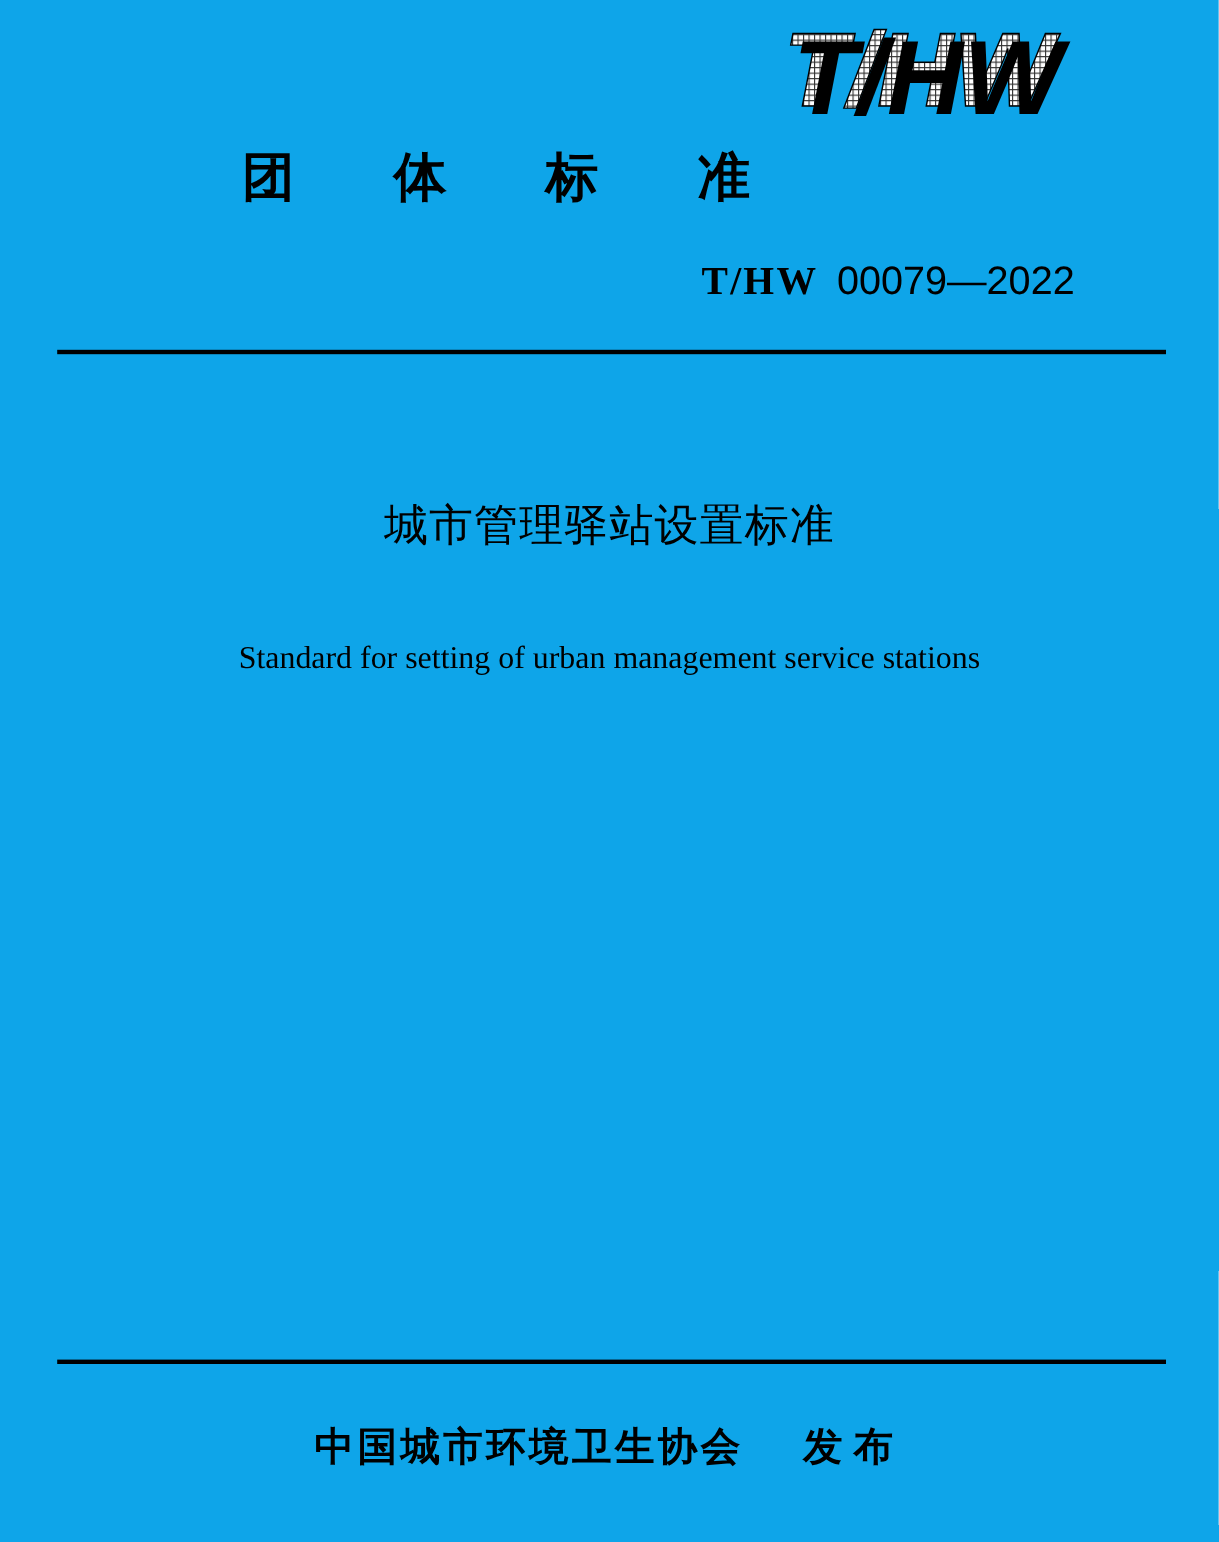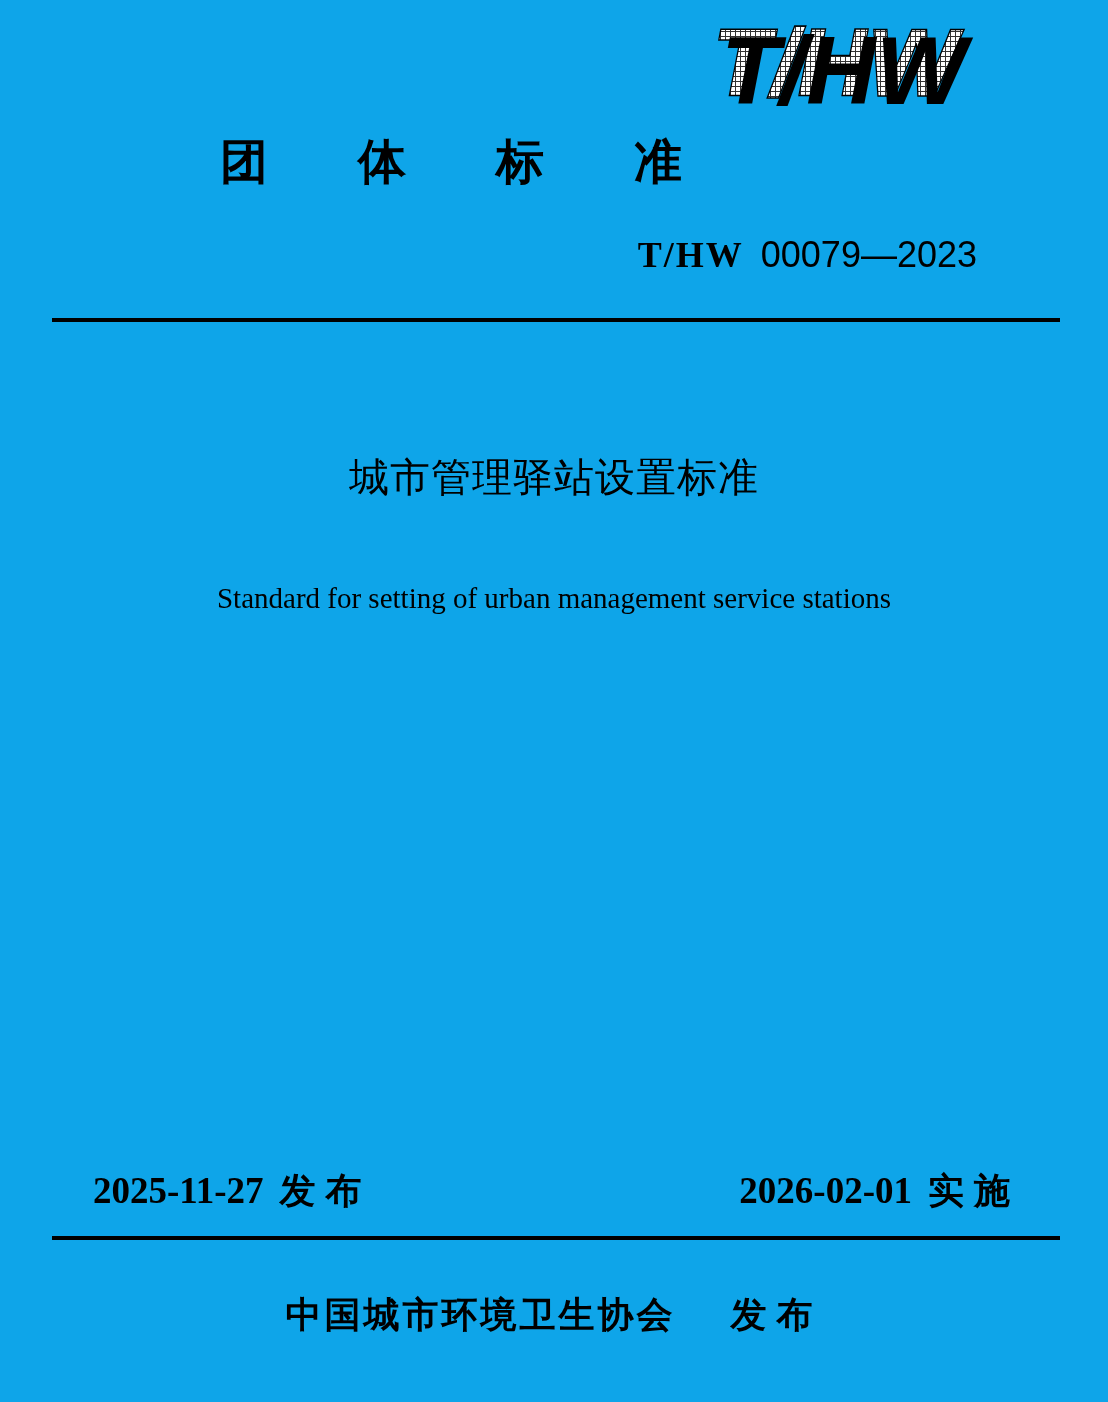--- a/index.html
+++ b/index.html
@@ -106,21 +106,21 @@
     font-size: 36px;
     letter-spacing: 10px;
     margin-left: 12px;
   }
   .publisher-line {
     position: absolute;
     top: 1297px;
     left: 0;
     width: 100%;
     text-align: center;
-    font-family: Liberation Sans, sans-serif;
+    font-family: Liberation Serif, serif;
     font-weight: bold;
     font-size: 36px;
     line-height: 1;
     letter-spacing: 3px;
     white-space: nowrap;
   }
   .publisher-action {
     margin-left: 42px;
     letter-spacing: 10px;
   }
@@ -148,39 +148,29 @@
 
   <div class="std-type">
     <span>团</span>
     <span>体</span>
     <span>标</span>
     <span>准</span>
   </div>
 
   <div class="std-number">
     <span class="prefix">T/HW</span>
-    <span class="code">00079—2023</span>
+    <span class="code">00079—2022</span>
   </div>
 
   <div class="rule rule-top"></div>
 
   <div class="title-cn">城市管理驿站设置标准</div>
 
   <div class="title-en">Standard for setting of urban management service stations</div>
 
-  <div class="dates">
-    <div>
-      <span class="date-num">2025-11-27</span>
-      <span class="date-label">发布</span>
-    </div>
-    <div>
-      <span class="date-num">2026-02-01</span>
-      <span class="date-label">实施</span>
-    </div>
-  </div>
 
   <div class="rule rule-bottom"></div>
 
   <div class="publisher-line">
     <span>中国城市环境卫生协会</span>
     <span class="publisher-action">发布</span>
   </div>
 
 </div>
 

